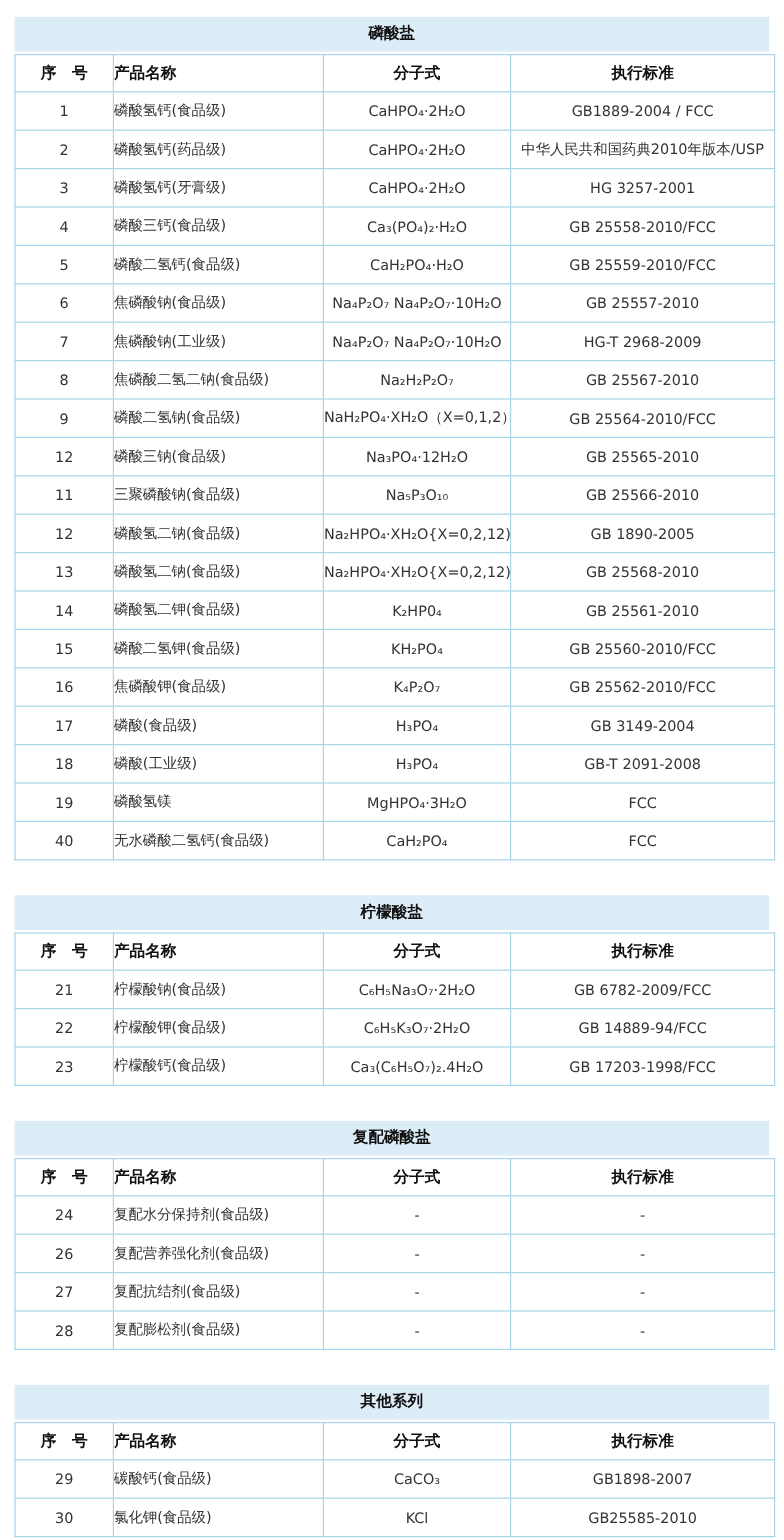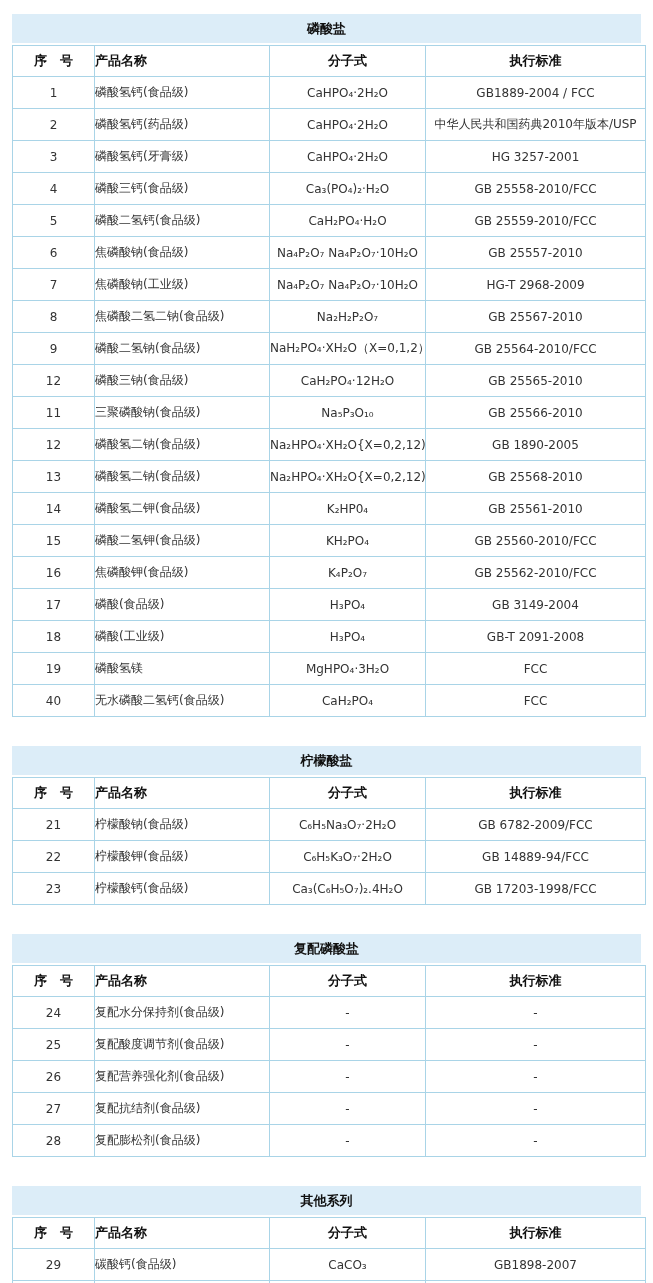--- a/index.html
+++ b/index.html
@@ -124,21 +124,21 @@
           </tr>
           <tr>
             <td class="c-no">9</td>
             <td class="c-name">磷酸二氢钠(食品级)</td>
             <td class="c-formula">NaH₂PO₄·XH₂O（X=0,1,2）</td>
             <td class="c-standard">GB 25564-2010/FCC</td>
           </tr>
           <tr>
             <td class="c-no">12</td>
             <td class="c-name">磷酸三钠(食品级)</td>
-            <td class="c-formula">CaH₂PO₄·12H₂O</td>
+            <td class="c-formula">Na₃PO₄·12H₂O</td>
             <td class="c-standard">GB 25565-2010</td>
           </tr>
           <tr>
             <td class="c-no">11</td>
             <td class="c-name">三聚磷酸钠(食品级)</td>
             <td class="c-formula">Na₅P₃O₁₀</td>
             <td class="c-standard">GB 25566-2010</td>
           </tr>
           <tr>
             <td class="c-no">12</td>
@@ -242,26 +242,20 @@
           </tr>
         </thead>
         <tbody>
           <tr>
             <td class="c-no">24</td>
             <td class="c-name">复配水分保持剂(食品级)</td>
             <td class="c-formula">-</td>
             <td class="c-standard">-</td>
           </tr>
           <tr>
-            <td class="c-no">25</td>
-            <td class="c-name">复配酸度调节剂(食品级)</td>
-            <td class="c-formula">-</td>
-            <td class="c-standard">-</td>
-          </tr>
-          <tr>
             <td class="c-no">26</td>
             <td class="c-name">复配营养强化剂(食品级)</td>
             <td class="c-formula">-</td>
             <td class="c-standard">-</td>
           </tr>
           <tr>
             <td class="c-no">27</td>
             <td class="c-name">复配抗结剂(食品级)</td>
             <td class="c-formula">-</td>
             <td class="c-standard">-</td>

